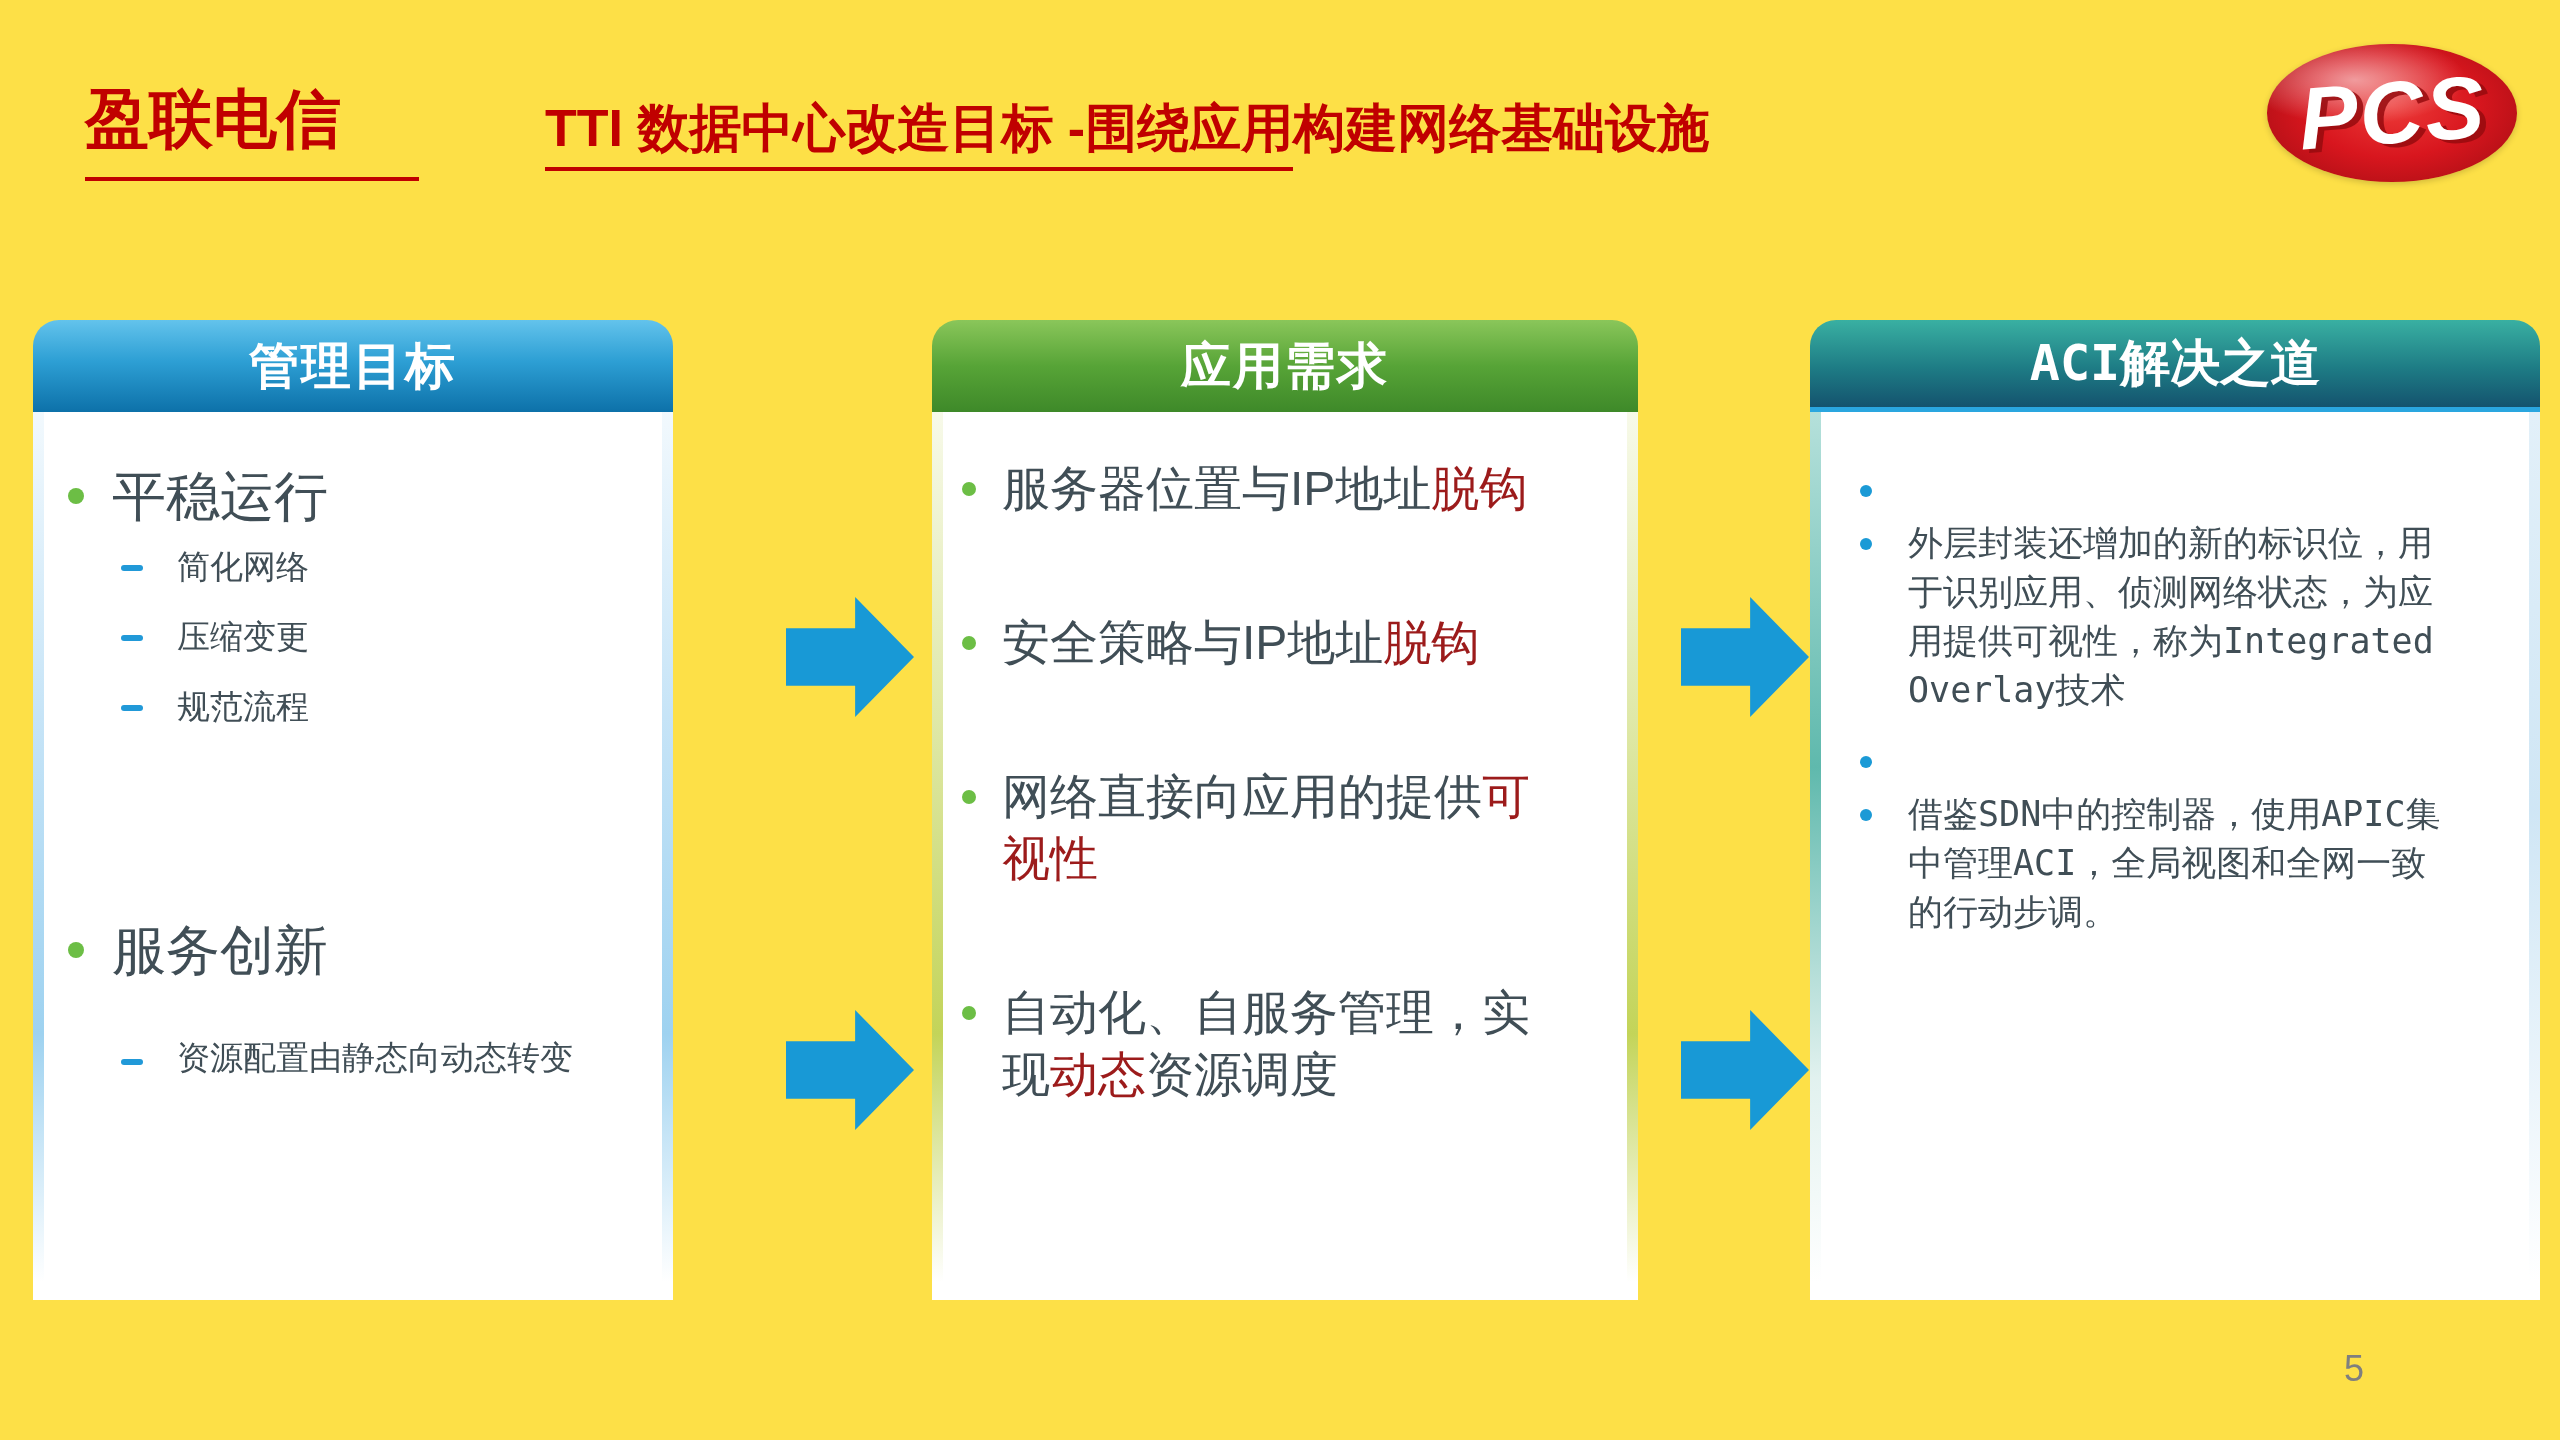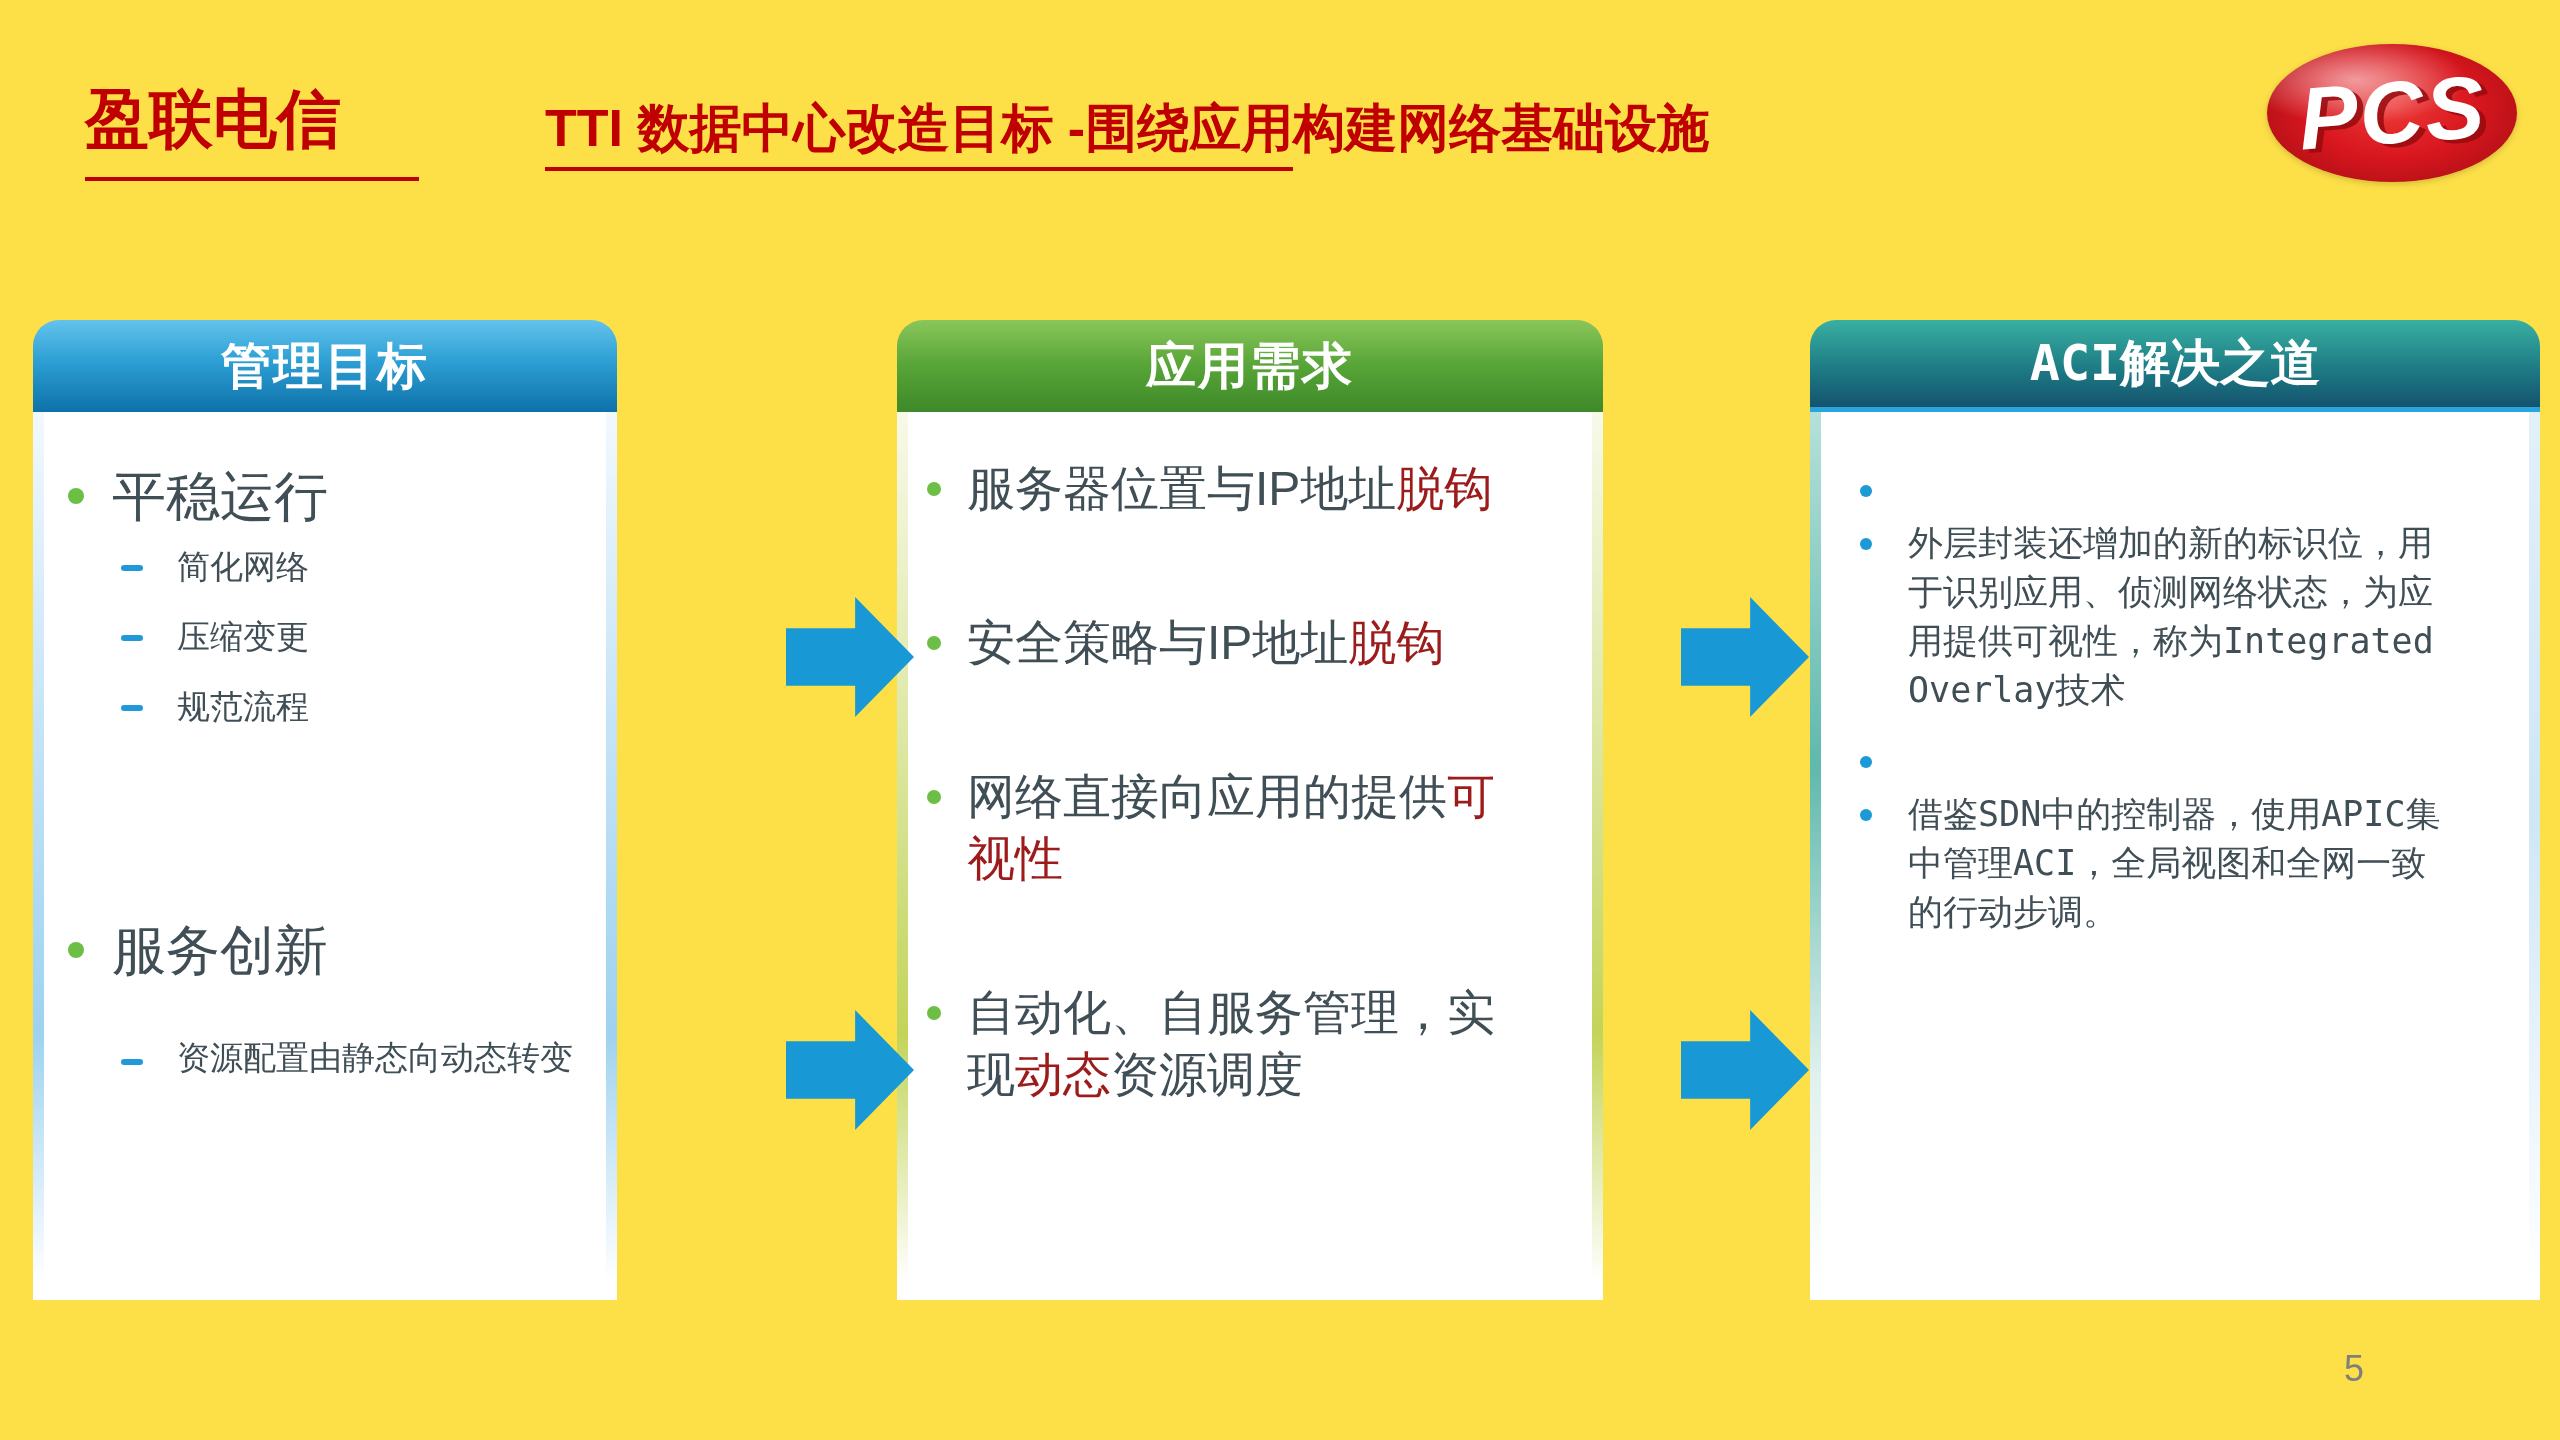--- a/index.html
+++ b/index.html
@@ -33,22 +33,22 @@
     box-shadow:0 2px 6px rgba(0,0,0,0.18);
   }
   .logo span {
     color:#ffffff; font-size:88px; font-weight:bold; font-style:italic;
     letter-spacing:2px; transform:rotate(-4deg);
     text-shadow:6px 4px 0 rgba(150,10,14,0.85);
   }
 
   
   .panel { position:absolute; top:320px; }
-  .p1 { left:33px;   width:584px; }
-  .p2 { left:897px;  width:706px; }
+  .p1 { left:33px;   width:640px; }
+  .p2 { left:932px;  width:706px; }
   .p3 { left:1810px; width:730px; }
 
   .panel-header {
     height:92px; border-radius:26px 26px 0 0;
     display:flex; align-items:center; justify-content:center;
     color:#ffffff; font-size:50px; font-weight:bold; letter-spacing:2px;
   }
   .p1 .panel-header { background:linear-gradient(to bottom,#63C3EC 0%,#2D9FD4 45%,#0D71A9 100%); }
   .p2 .panel-header { background:linear-gradient(to bottom,#8AC65A 0%,#57A437 50%,#3E8929 100%); }
   .p3 .panel-header {

